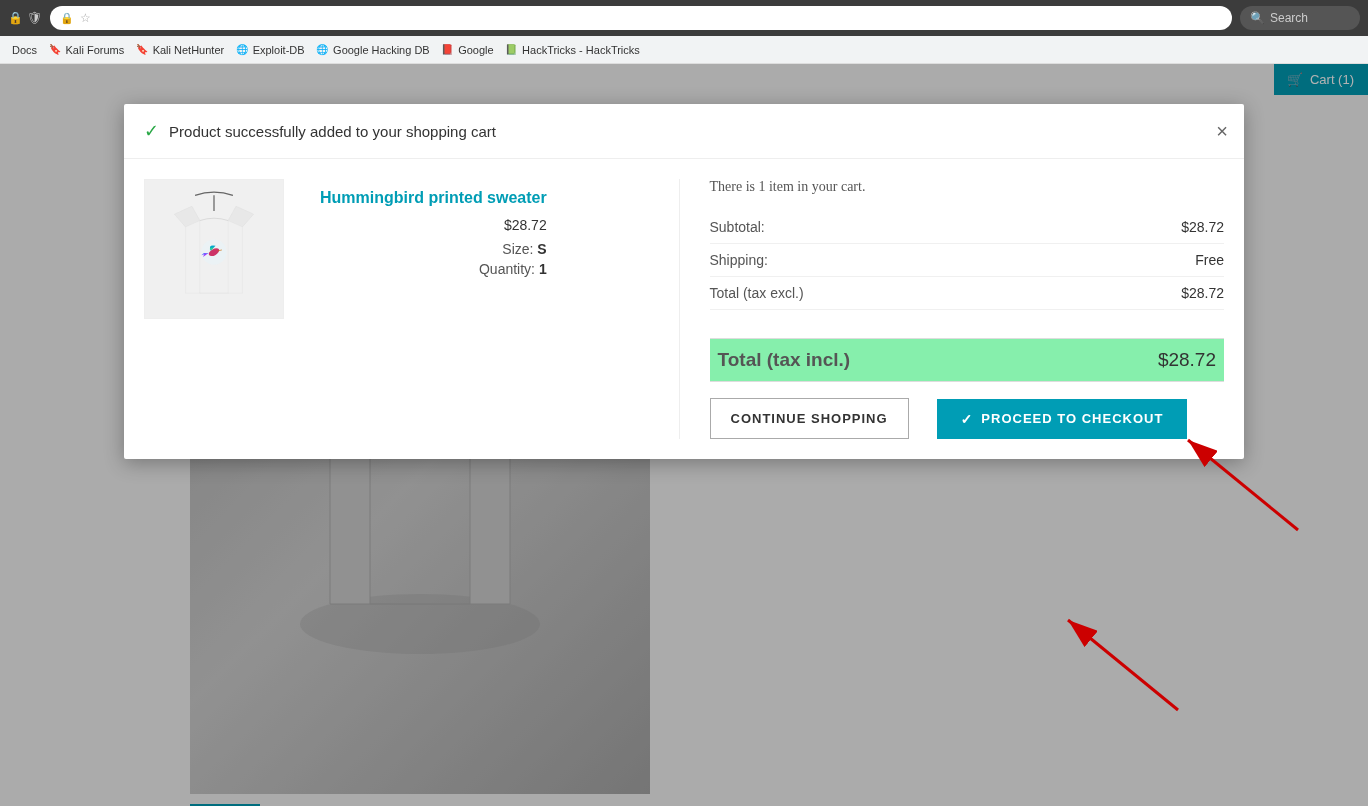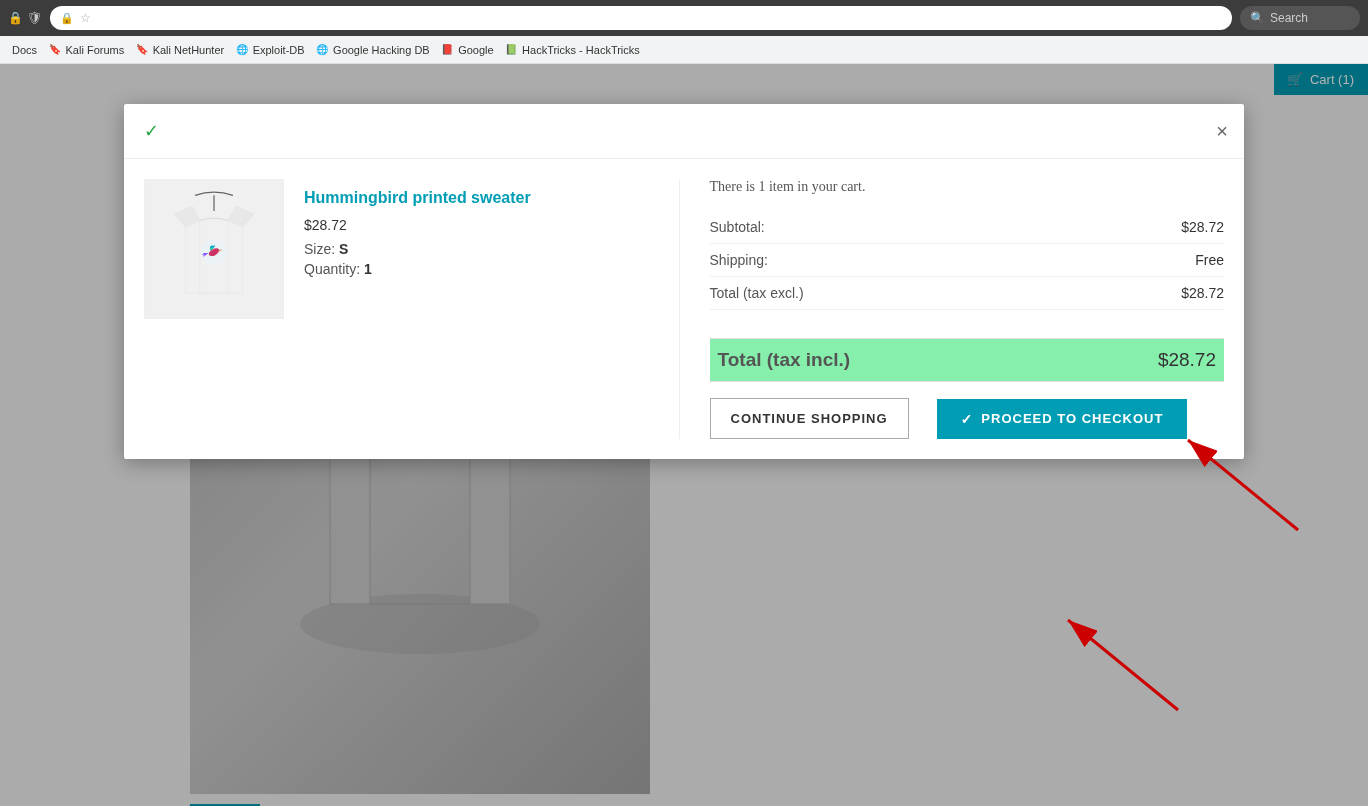--- a/index.html
+++ b/index.html
@@ -305,21 +305,22 @@
       padding: 20px;
       gap: 0;
     }
 
     
     .modal-product-section {
       flex: 1;
       padding-right: 20px;
       border-right: 1px solid #eee;
       display: flex;
-      gap: 20px;
+      gap: 36px;
+      text-align: right;
     }
 
     .modal-product-image {
       width: 140px;
       height: 140px;
       background: #f0f0f0;
       flex-shrink: 0;
       display: flex;
       align-items: center;
       justify-content: center;
@@ -559,20 +560,21 @@
       </div>
     </div>
   </div>
 </div>
 
 <div class="modal-overlay">
   <div class="modal">
 
     <div class="modal-header">
       <span class="check-icon">✓</span>
+      <span class="success-text">Product successfully added to your shopping cart</span>
       <button class="modal-close">×</button>
     </div>
 
     <div class="modal-body">
 
       <div class="modal-product-section">
 
         <div class="modal-product-image">
           <svg class="sweater-svg" viewBox="0 0 300 380">
 

